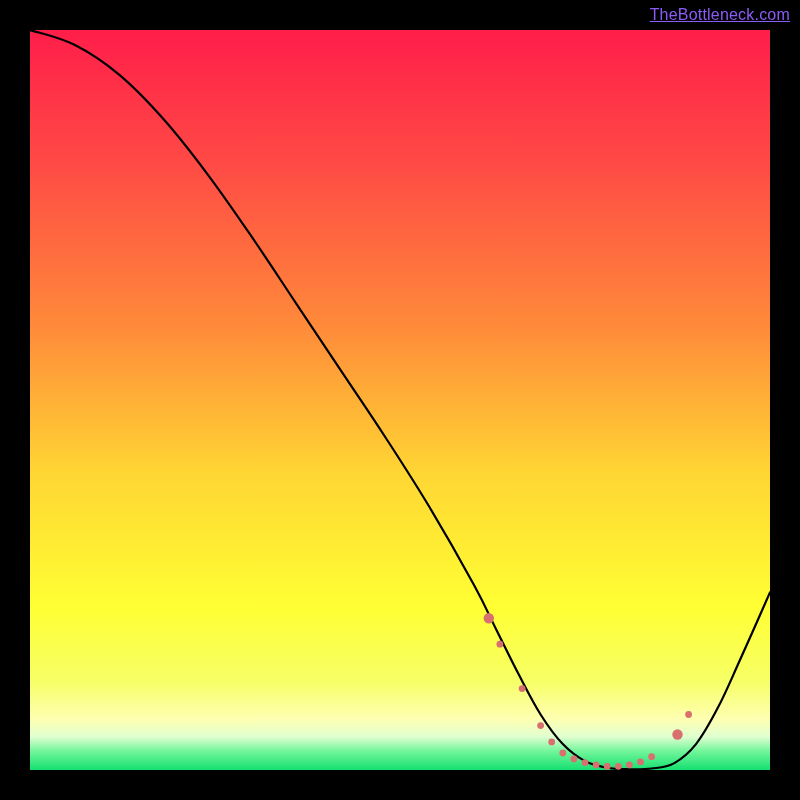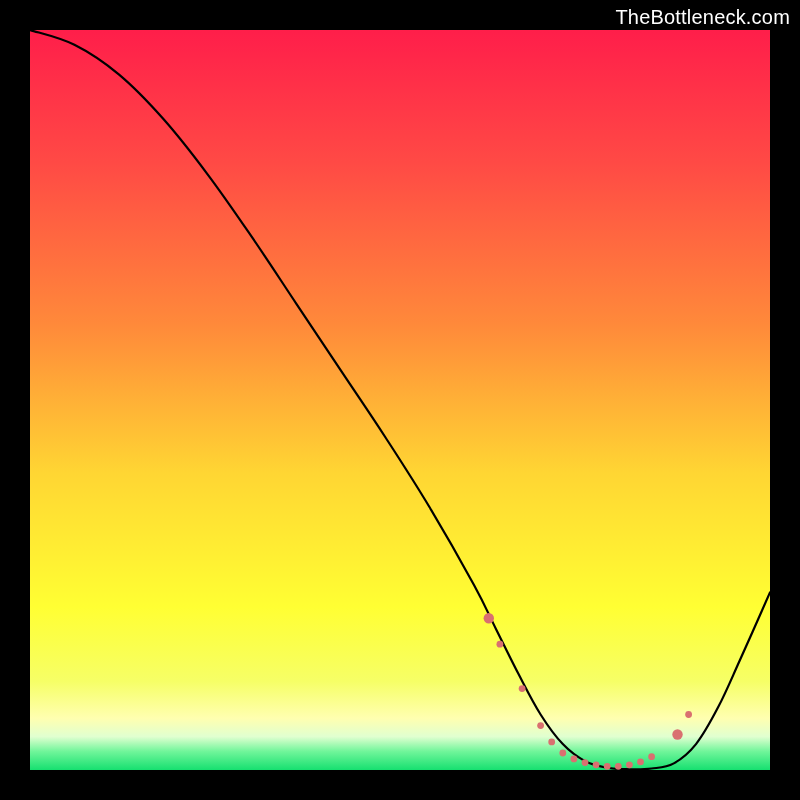--- a/index.html
+++ b/index.html
@@ -14,25 +14,26 @@
   .container {
     position: relative;
     width: 800px;
     height: 800px;
     background: #000;
   }
   .watermark {
     position: absolute;
     top: 6px;
     right: 10px;
-    color: #ffffff;
-    font-size: 20px;
+    color: #8b5cf6;
+    font-size: 16px;
     font-weight: 500;
     z-index: 10;
     letter-spacing: 0.2px;
+    text-decoration: underline;
   }
   .plot {
     position: absolute;
     left: 30px;
     top: 30px;
     width: 740px;
     height: 740px;
   }
   svg { display: block; }
 </style>

